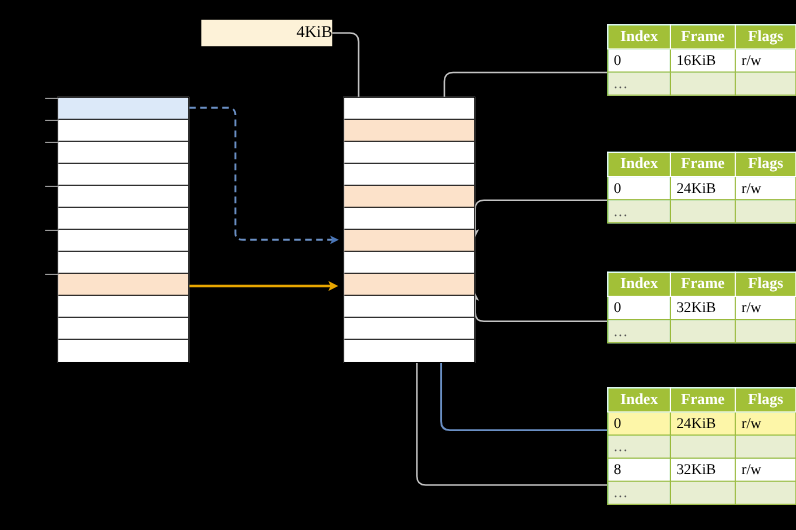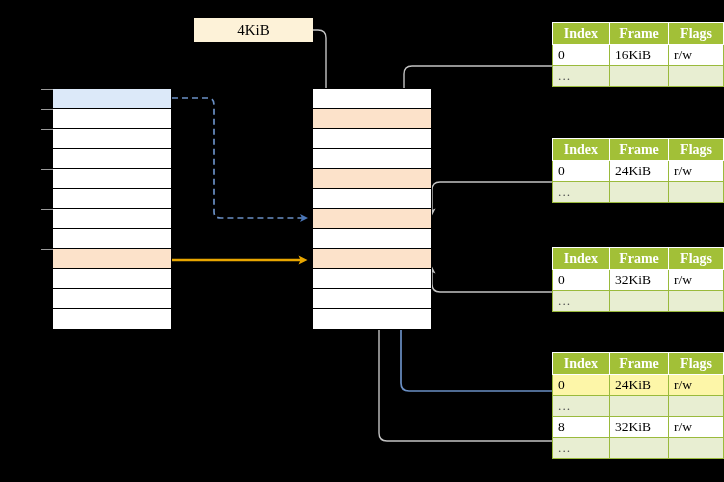--- a/index.html
+++ b/index.html
@@ -123,21 +123,21 @@
 
     <path d="M552,441 L387,441 Q379,441 379,433 L379,270" fill="none" stroke="#c3c3c3" stroke-width="1.4" marker-end="url(#ah-gray)"></path>
 
     <path d="M552,391 L409,391 Q401,391 401,383 L401,220" fill="none" stroke="#6a8fc4" stroke-width="1.7" marker-end="url(#ah-blue)"></path>
 
     <path d="M172,98 L208,98 Q214,98 214,105 L214,212 Q214,218 221,218 L304,218" fill="none" stroke="#6a8fc4" stroke-width="1.7" stroke-dasharray="6,4" marker-end="url(#ah-blue)"></path>
 
     <path d="M172,260 L303,260" fill="none" stroke="#e8a600" stroke-width="2.4" marker-end="url(#ah-orange)"></path>
   </svg>
 
-  <div class="size-label" style="left:194px; top:18px; width:119px;">4KiB</div>
+  <div class="size-label" style="left:183px; top:18px; width:119px;text-align:right;">4KiB</div>
 
   <div class="col-table" id="virt-col" style="left:52px; top:88px; width:120px;">
       <div class="col-row blue">
         <span class="tick"></span>
       </div>
       <div class="col-row">
         <span class="tick"></span>
       </div>
       <div class="col-row">
         <span class="tick"></span>

